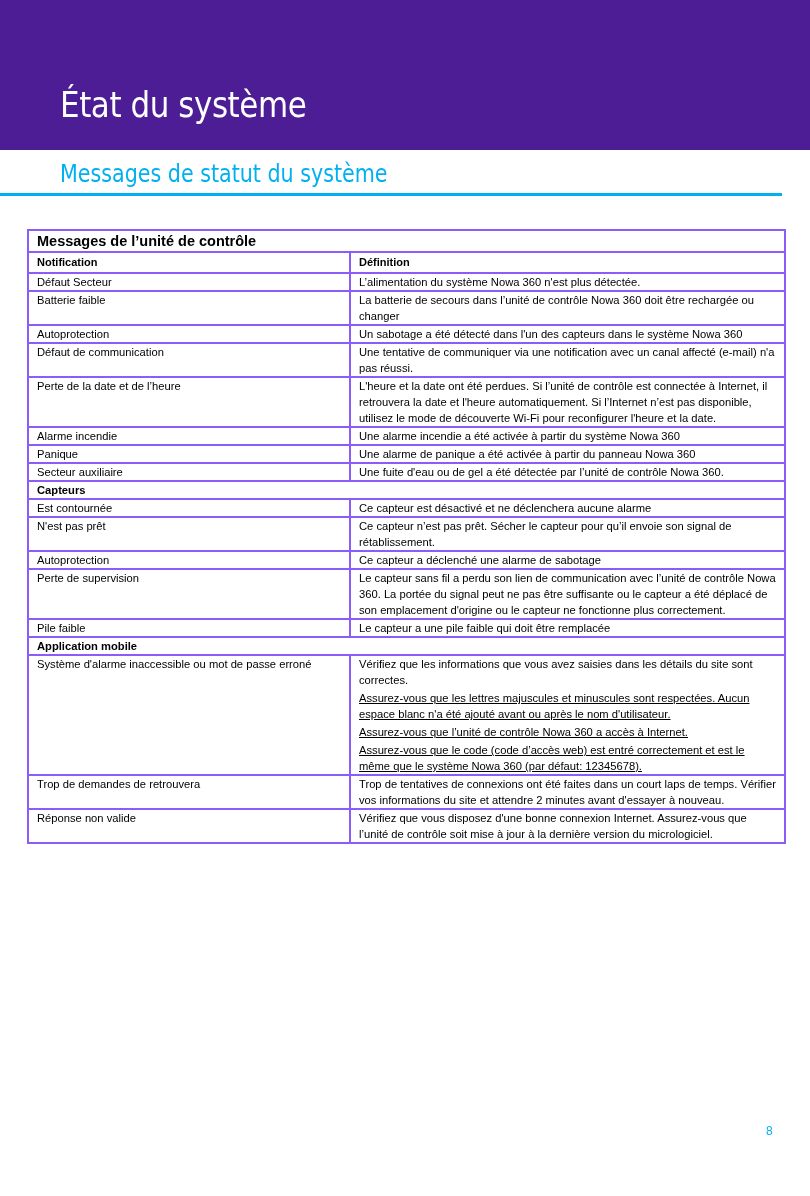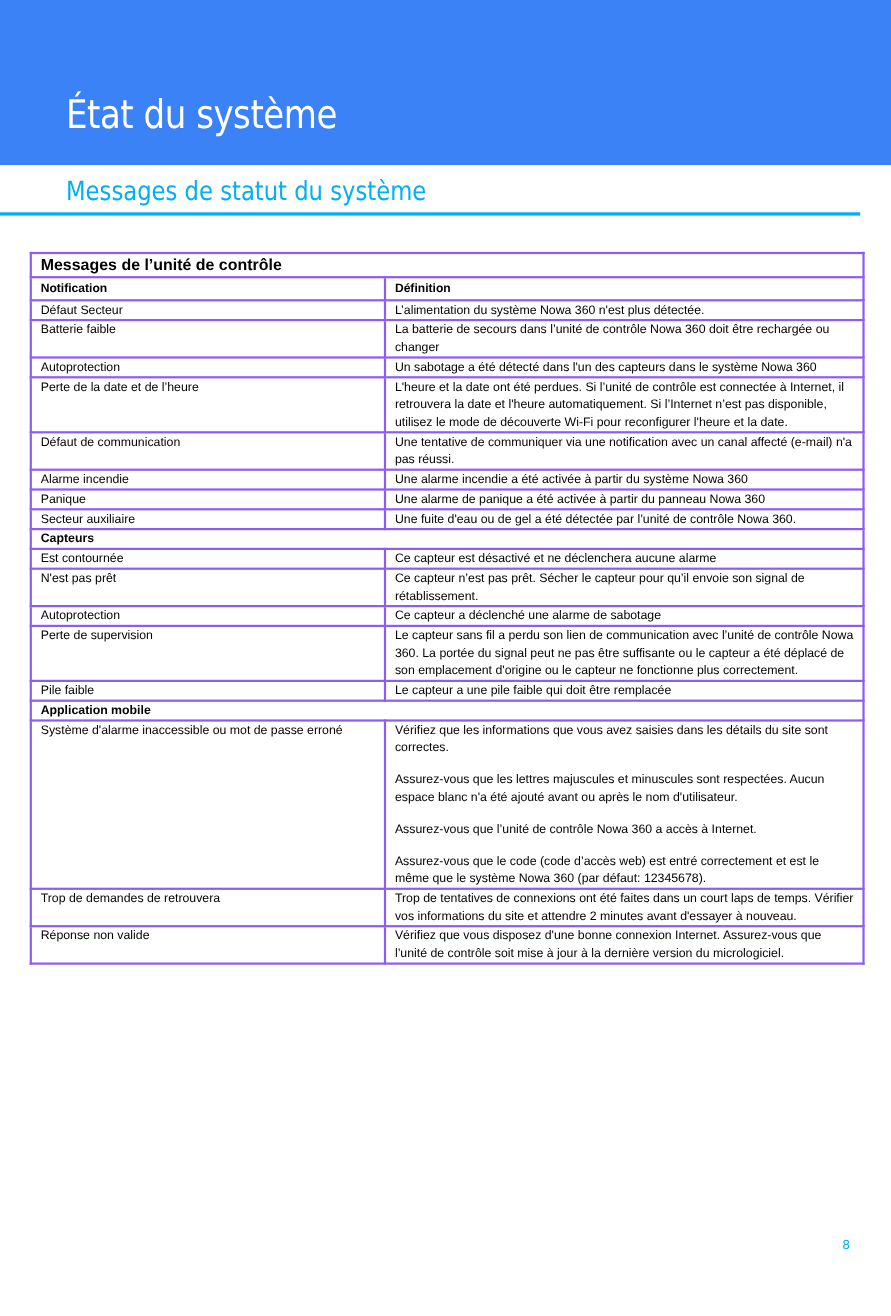--- a/index.html
+++ b/index.html
@@ -3,21 +3,21 @@
 <meta charset="utf-8">
 <style>
   html, body { margin: 0; padding: 0; }
   body {
     width: 810px; height: 1196px; position: relative; overflow: hidden;
     background: #ffffff;
     font-family: "Liberation Sans", sans-serif;
   }
   .banner {
     position: absolute; left: 0; top: 0; width: 810px; height: 150px;
-    background: #3b82f6;
+    background: #4c1d95;
   }
   .banner-title {
     position: absolute; left: 60px; top: 84px;
     color: #ffffff; font-size: 36px; font-weight: normal; letter-spacing: -0.5px;
     font-family: "DejaVu Sans", sans-serif; transform: scaleX(0.86); transform-origin: left top;
   }
   .subtitle {
     position: absolute; left: 60px; top: 160px;
     color: #00b0f0; font-size: 24px; font-weight: normal;
     font-family: "DejaVu Sans", sans-serif; transform: scaleX(0.86); transform-origin: left top;
@@ -37,21 +37,21 @@
     vertical-align: top;
     line-height: 16px;
   }
   table.msg col.c1 { width: 322px; }
   table.msg col.c2 { width: 435px; }
   .title-cell { font-weight: bold; font-size: 14.5px; line-height: 19px !important; padding-top: 1px !important; }
   .head-cell { font-weight: bold; font-size: 11px; line-height: 19px !important; }
   .section-cell { font-weight: bold; font-size: 11.2px; }
   .row td { padding-top: 1px; padding-bottom: 2px; }
   .def-para { margin: 0; }
-  .def-para + .def-para { margin-top: 13px; }
+  .def-para + .def-para { margin-top: 2px; text-decoration: underline; }
   .page-num {
     position: absolute; left: 766px; top: 1124px;
     color: #00b0f0; font-size: 12px;
   }
 </style>
 </head>
 <body>
 
 <div class="banner">
   <div class="banner-title">État du système</div>
@@ -84,29 +84,29 @@
           <p class="def-para">La batterie de secours dans l’unité de contrôle Nowa 360 doit être rechargée ou changer</p>
         </td>
       </tr>
       <tr class="row">
         <td>Autoprotection</td>
         <td>
           <p class="def-para">Un sabotage a été détecté dans l'un des capteurs dans le système Nowa 360</p>
         </td>
       </tr>
       <tr class="row">
+        <td>Défaut de communication</td>
+        <td>
+          <p class="def-para">Une tentative de communiquer via une notification avec un canal affecté (e-mail) n'a pas réussi.</p>
+        </td>
+      </tr>
+      <tr class="row">
         <td>Perte de la date et de l’heure</td>
         <td>
           <p class="def-para">L'heure et la date ont été perdues. Si l’unité de contrôle est connectée à Internet, il retrouvera la date et l'heure automatiquement. Si l’Internet n’est pas disponible, utilisez le mode de découverte Wi-Fi pour reconfigurer l'heure et la date.</p>
-        </td>
-      </tr>
-      <tr class="row">
-        <td>Défaut de communication</td>
-        <td>
-          <p class="def-para">Une tentative de communiquer via une notification avec un canal affecté (e-mail) n'a pas réussi.</p>
         </td>
       </tr>
       <tr class="row">
         <td>Alarme incendie</td>
         <td>
           <p class="def-para">Une alarme incendie a été activée à partir du système Nowa 360</p>
         </td>
       </tr>
       <tr class="row">
         <td>Panique</td>

